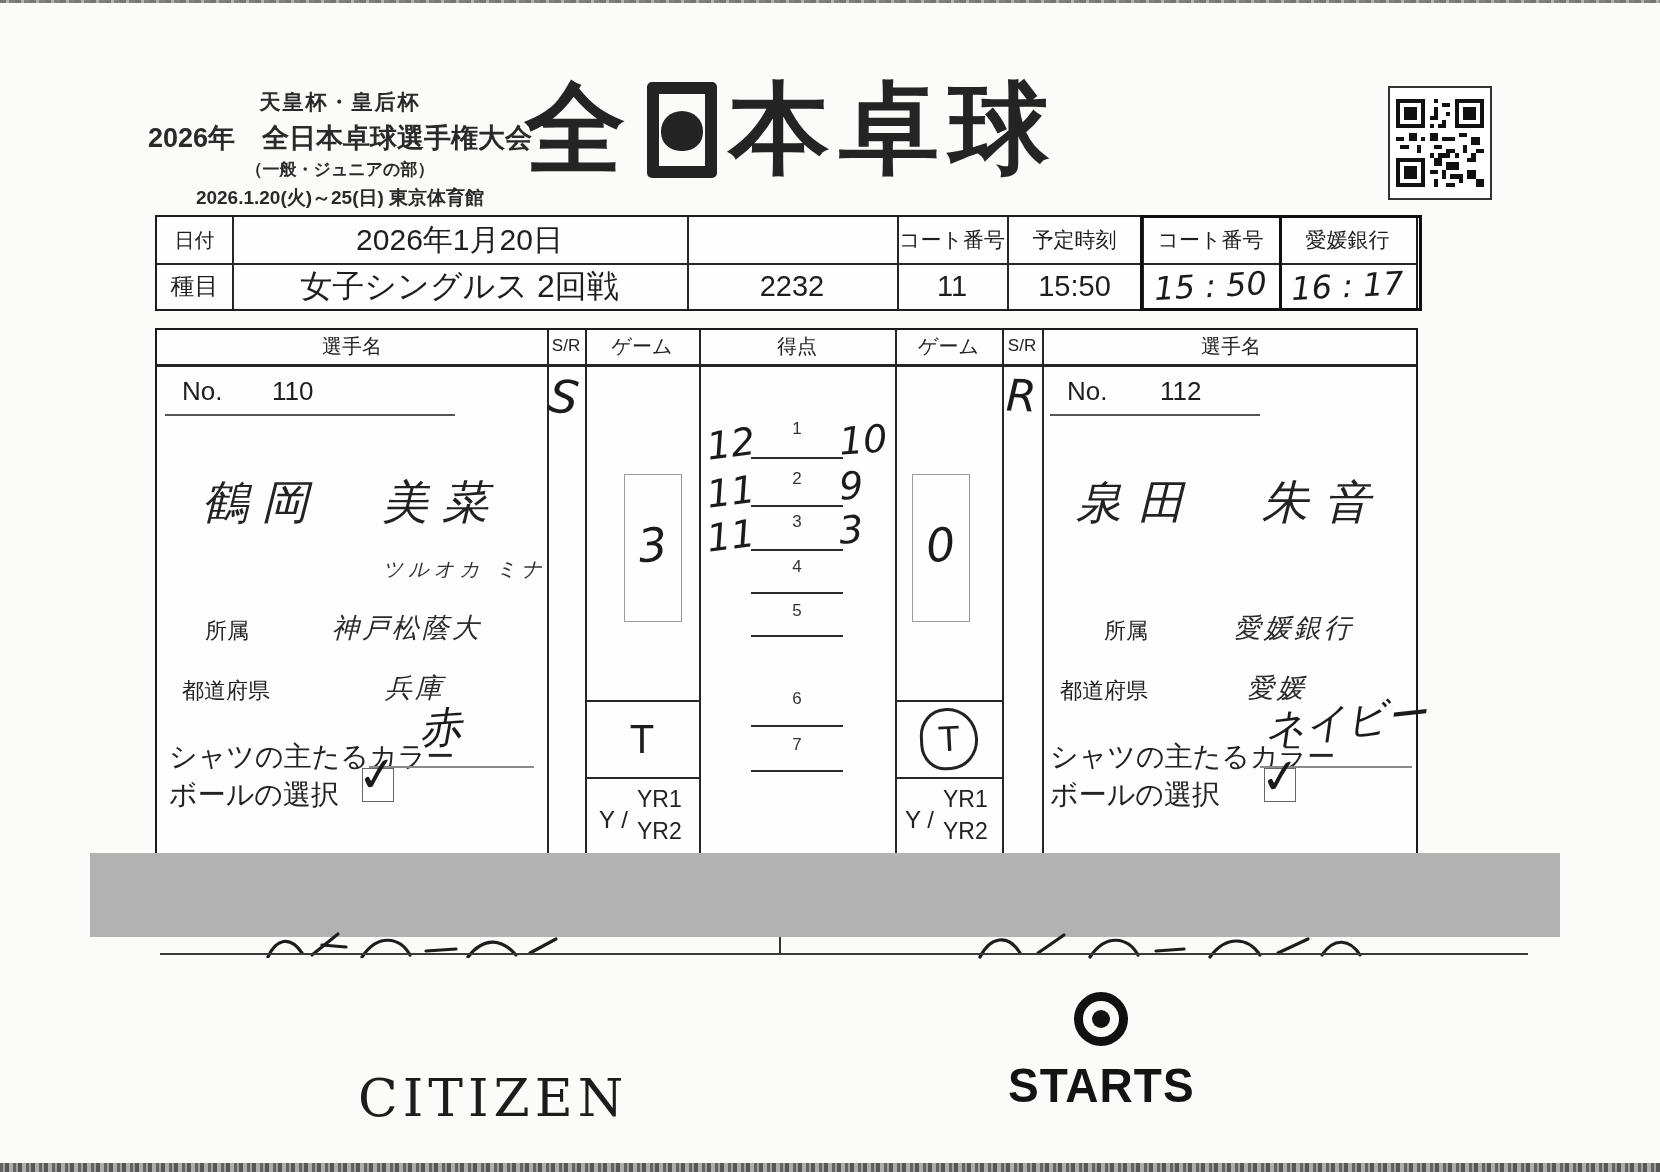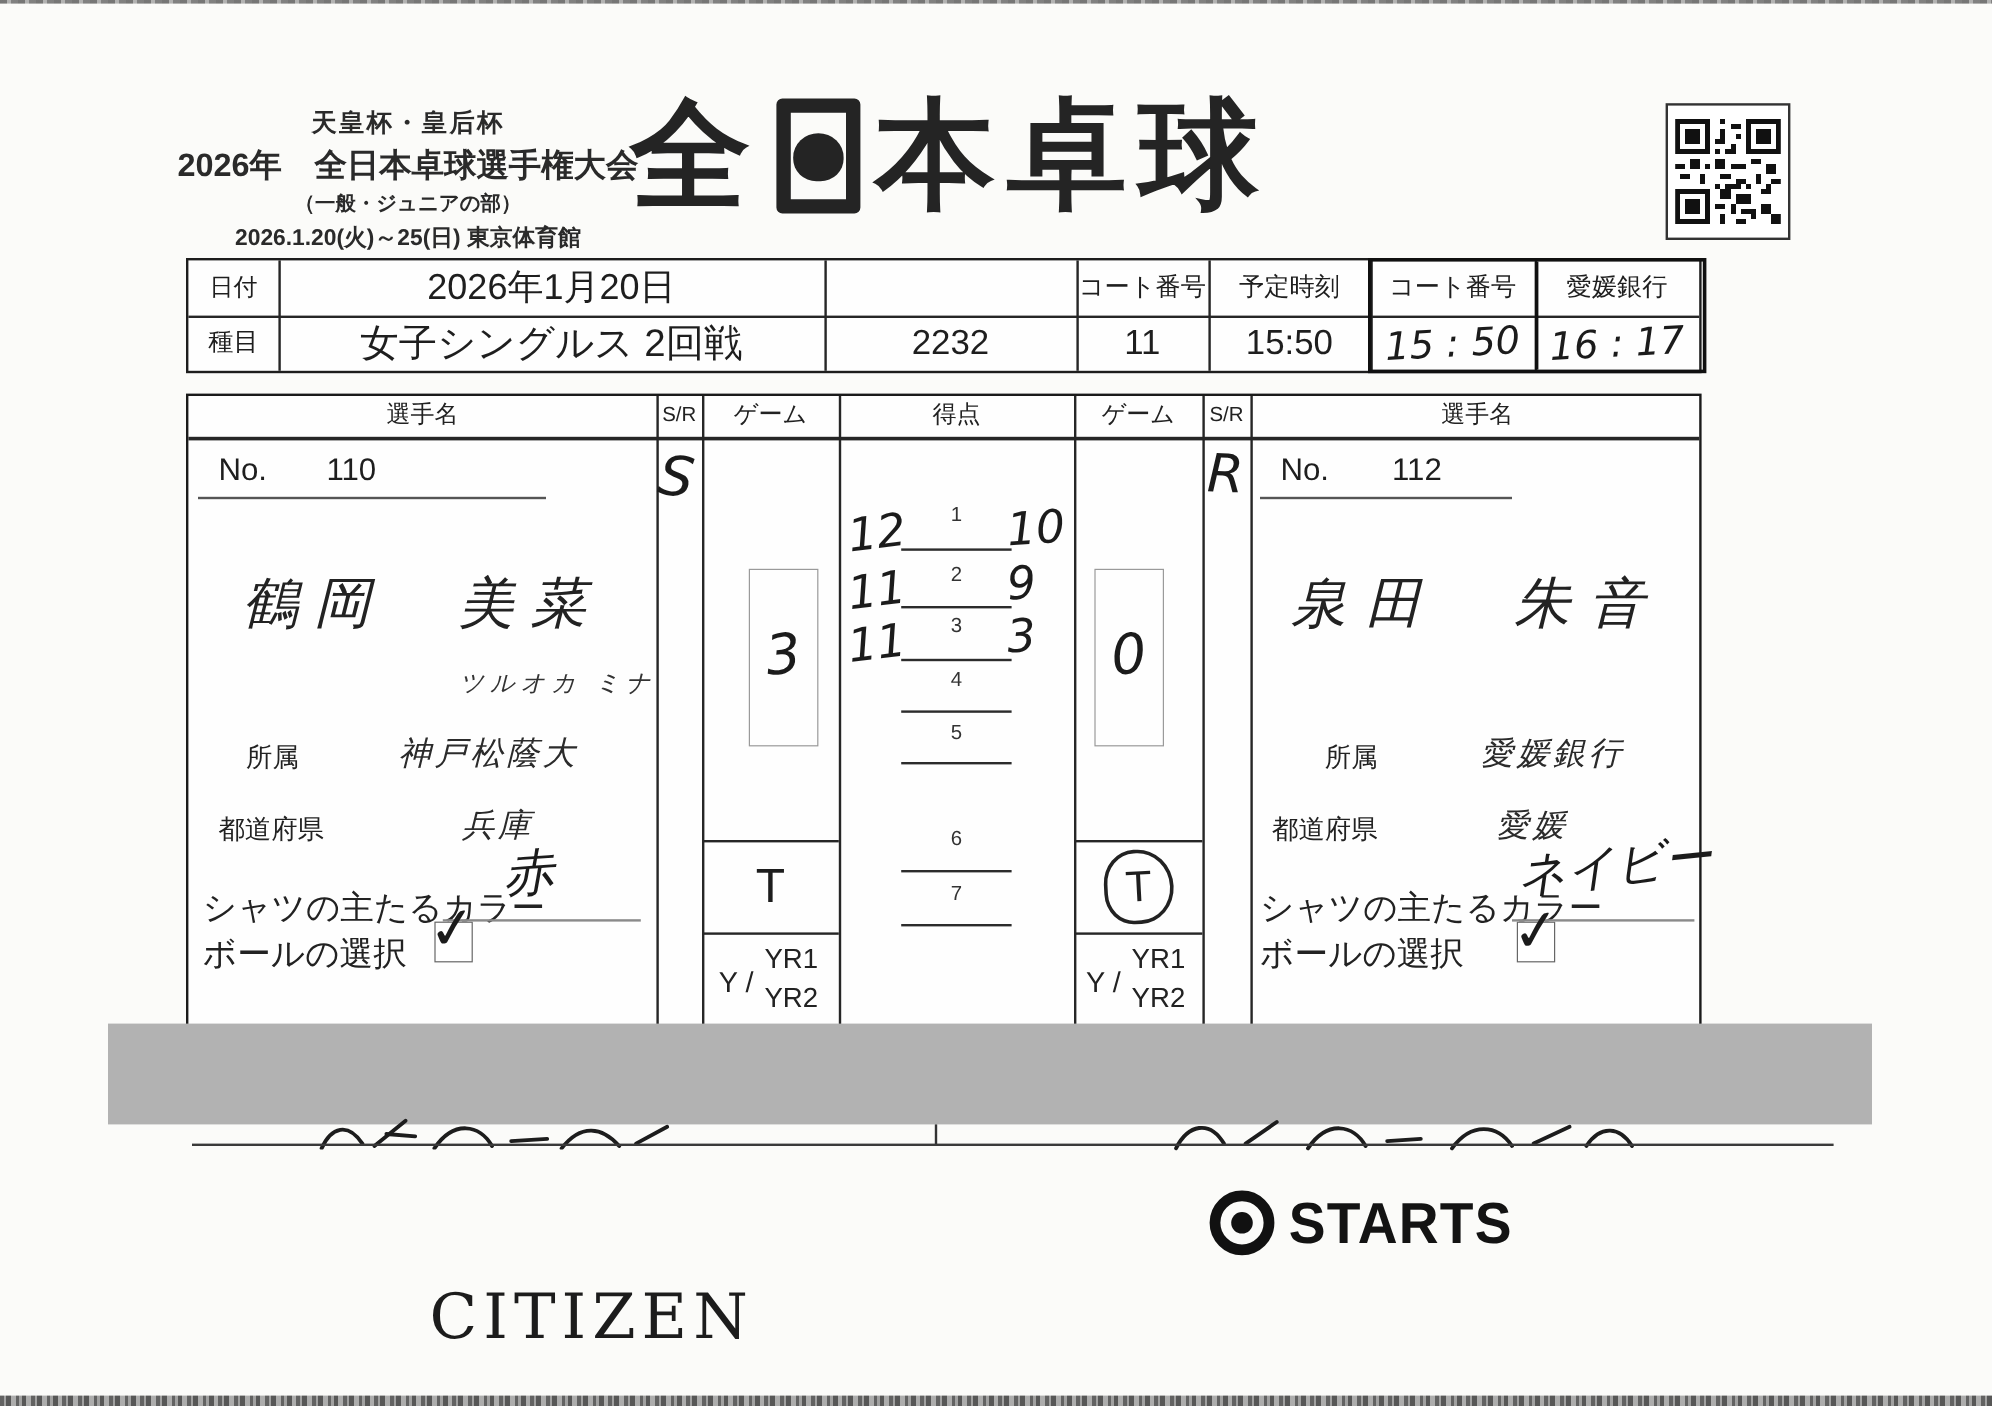--- a/index.html
+++ b/index.html
@@ -71,21 +71,21 @@
 
   
   .gray-bar { position:absolute; left:90px; top:853px; width:1470px; height:84px; background:#b2b2b2; }
   .sig-line { position:absolute; left:160px; top:953px; width:1368px; border-top:2.5px solid #3a3a3a; }
   .sig-divider { position:absolute; left:779px; top:937px; width:2px; height:17px; background:#333; }
   .zen-noh { position:absolute; left:300px; top:986px; display:flex; align-items:center; gap:12px; }
   .zen-oval { width:152px; height:62px; background:#141414; border-radius:50%; display:flex; align-items:center; justify-content:center;
     box-shadow:inset 0 0 0 4px #141414, inset 0 0 0 6px #fff; }
   .zen-oval span { color:#fff; font-weight:bold; font-size:30px; letter-spacing:10px; padding-left:10px; }
   .zen-text { font-family:"DejaVu Serif","Liberation Serif",serif; font-weight:900; font-size:44px; letter-spacing:0; color:#151515; transform:scaleX(.95); }
-  .starts { position:absolute; left:1008px; top:992px; display:flex; align-items:center; gap:12px; }
+  .starts { position:absolute; left:1008px; top:992px; display:flex; align-items:center; gap:12px;flex-direction:column; }
   .starts-ring { width:54px; height:54px; border-radius:50%; border:9px solid #111; display:flex; align-items:center; justify-content:center; }
   .starts-dot { width:18px; height:18px; border-radius:50%; background:#111; }
   .starts-text { font-weight:800; font-size:46px; letter-spacing:1px; color:#131313; transform:scaleY(1.05); }
   .citizen { position:absolute; left:358px; top:1068px; font-family:"DejaVu Serif","Liberation Serif",serif;
     font-size:52px; letter-spacing:5px; color:#1c1c1c; font-weight:500; }
 </style>
 </head>
 <body>
 
 <div class="sheet">
@@ -169,21 +169,21 @@
     <div class="vline" style="left:1122px"></div>
     <div class="hline" style="top:46px"></div>
 
     <div class="cell row1 ctr" style="left:0;width:75px;font-size:20px">日付</div>
     <div class="cell row1 ctr" style="left:75px;width:455px;font-size:30px;font-weight:500">2026年1月20日</div>
     <div class="cell row1 ctr hdr-sm" style="left:740px;width:110px">コート番号</div>
     <div class="cell row1 ctr hdr-sm" style="left:850px;width:135px">予定時刻</div>
     <div class="cell row1 ctr hdr-sm" style="left:985px;width:137px">コート番号</div>
     <div class="cell row1 ctr hdr-sm" style="left:1122px;width:137px">愛媛銀行</div>
 
-    <div class="cell row2 ctr" style="left:0;width:75px;font-size:21px">種目</div>
+    <div class="cell row2 ctr" style="left:0;width:75px;font-size:24px">種目</div>
     <div class="cell row2 ctr" style="left:75px;width:455px;font-size:32px;font-weight:500">女子シングルス 2回戦</div>
     <div class="cell row2 ctr" style="left:530px;width:210px;font-size:29px">2232</div>
     <div class="cell row2 ctr" style="left:740px;width:110px;font-size:29px">11</div>
     <div class="cell row2 ctr" style="left:850px;width:135px;font-size:29px">15:50</div>
     <div class="cell row2 ctr hw" style="left:985px;width:137px;font-size:32px;transform:rotate(-3deg)">15 : 50</div>
     <div class="cell row2 ctr hw" style="left:1122px;width:137px;font-size:32px;transform:rotate(-3deg)">16 : 17</div>
 
     <div class="thick-box">
         <div class="mid"></div>
       </div>

